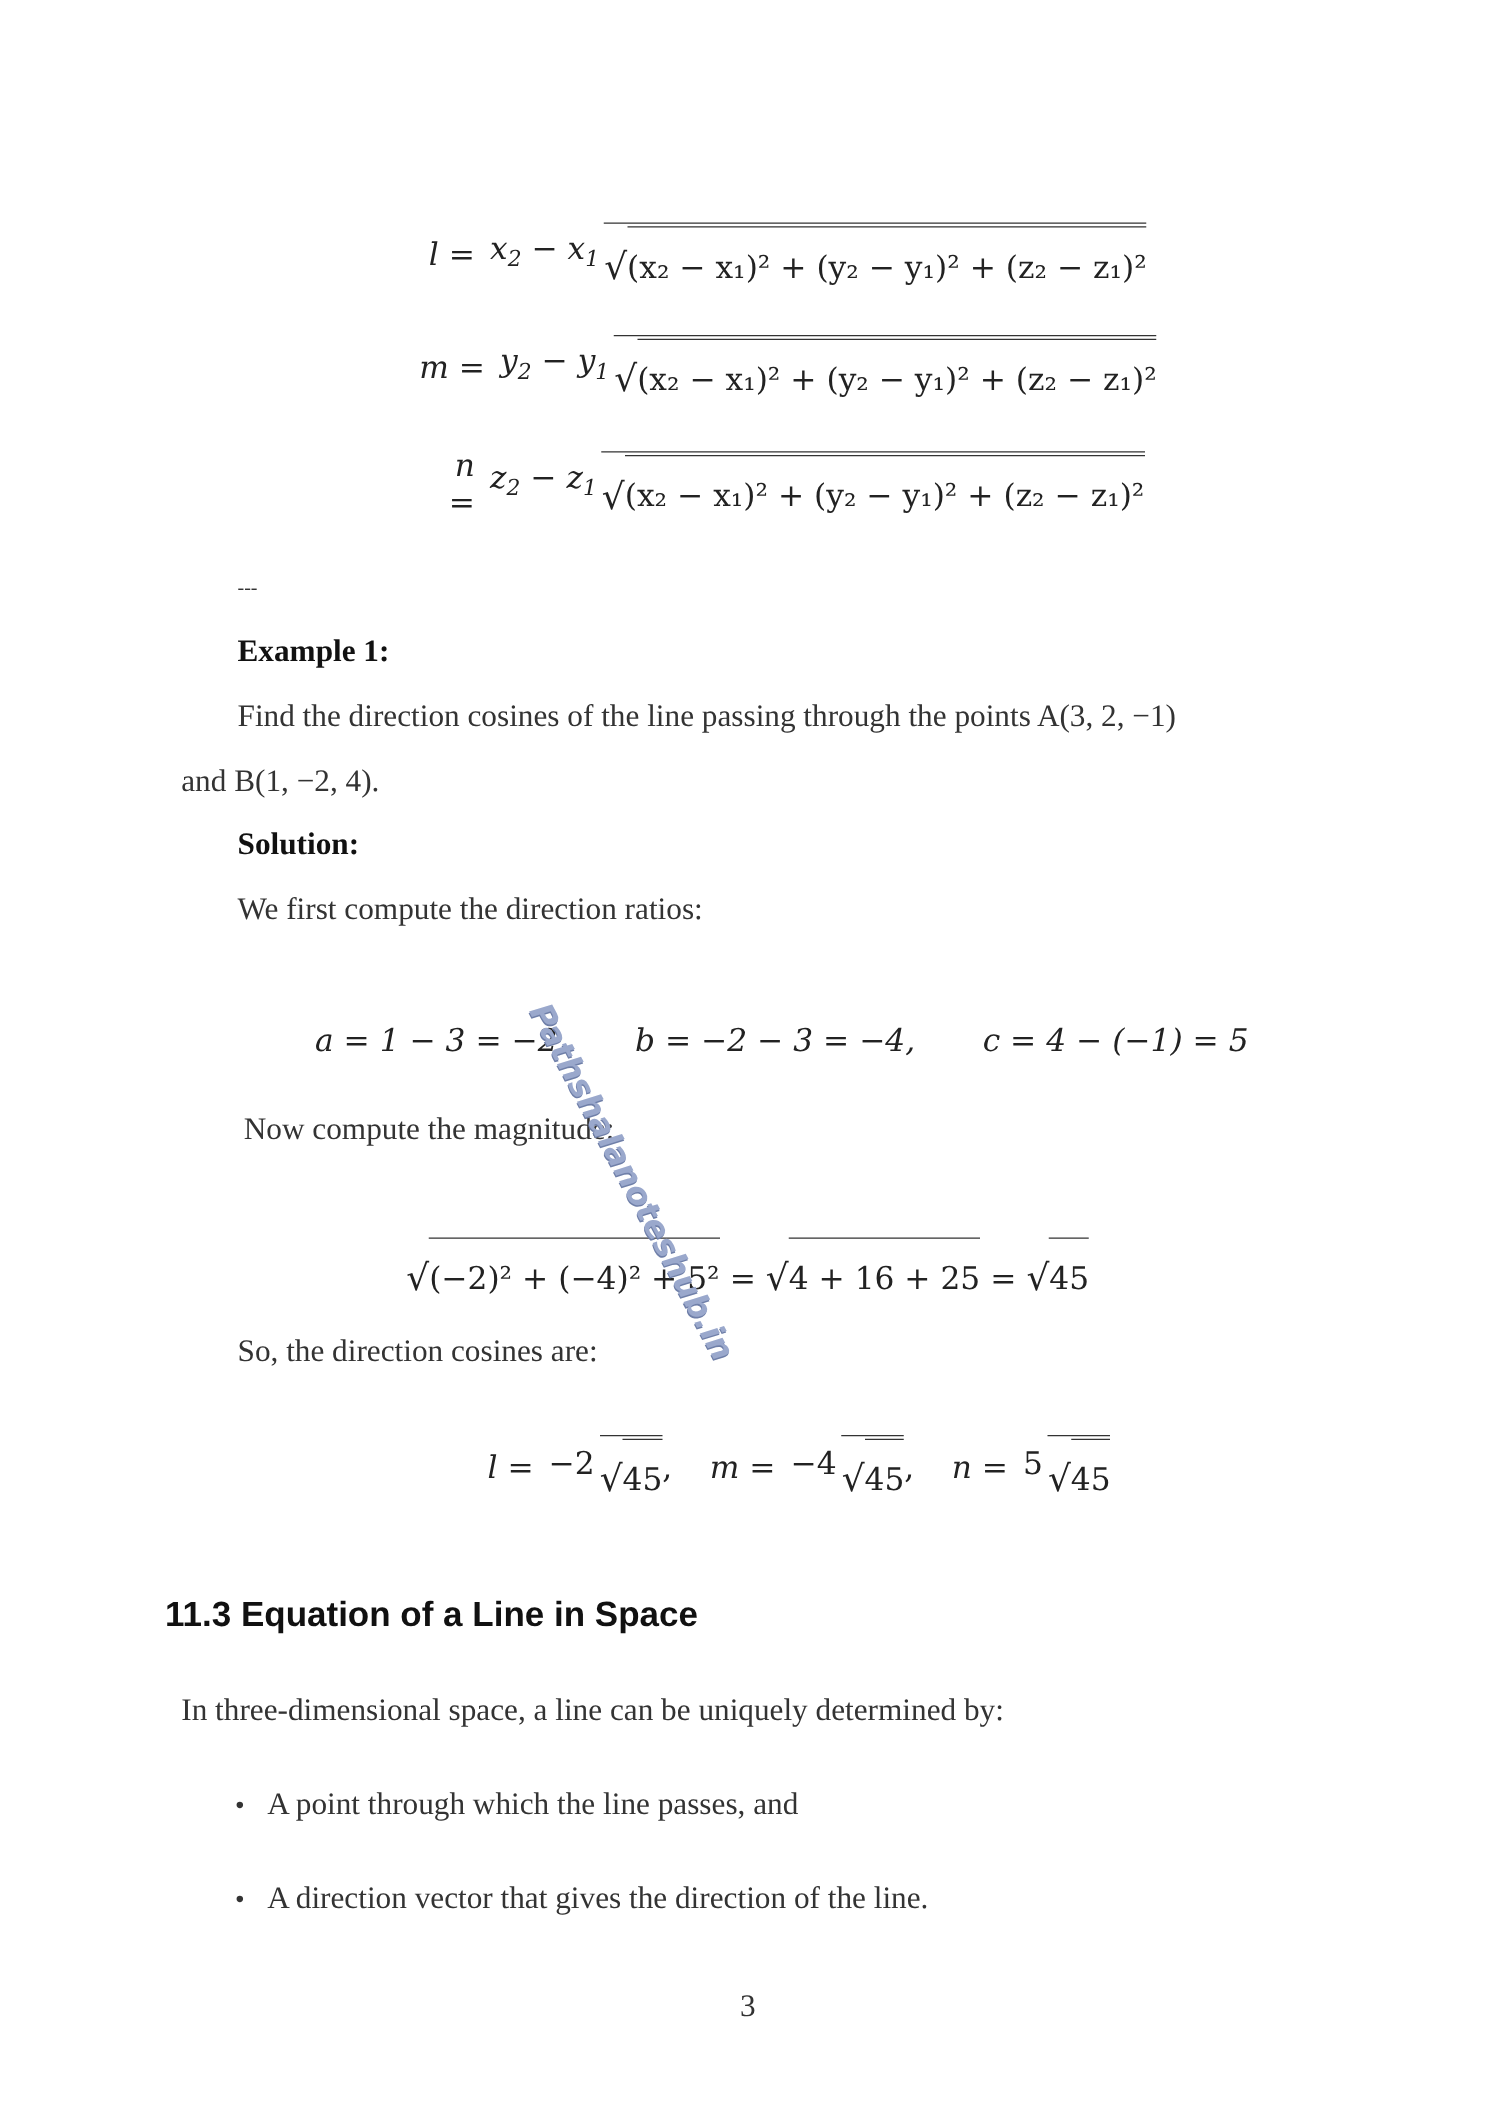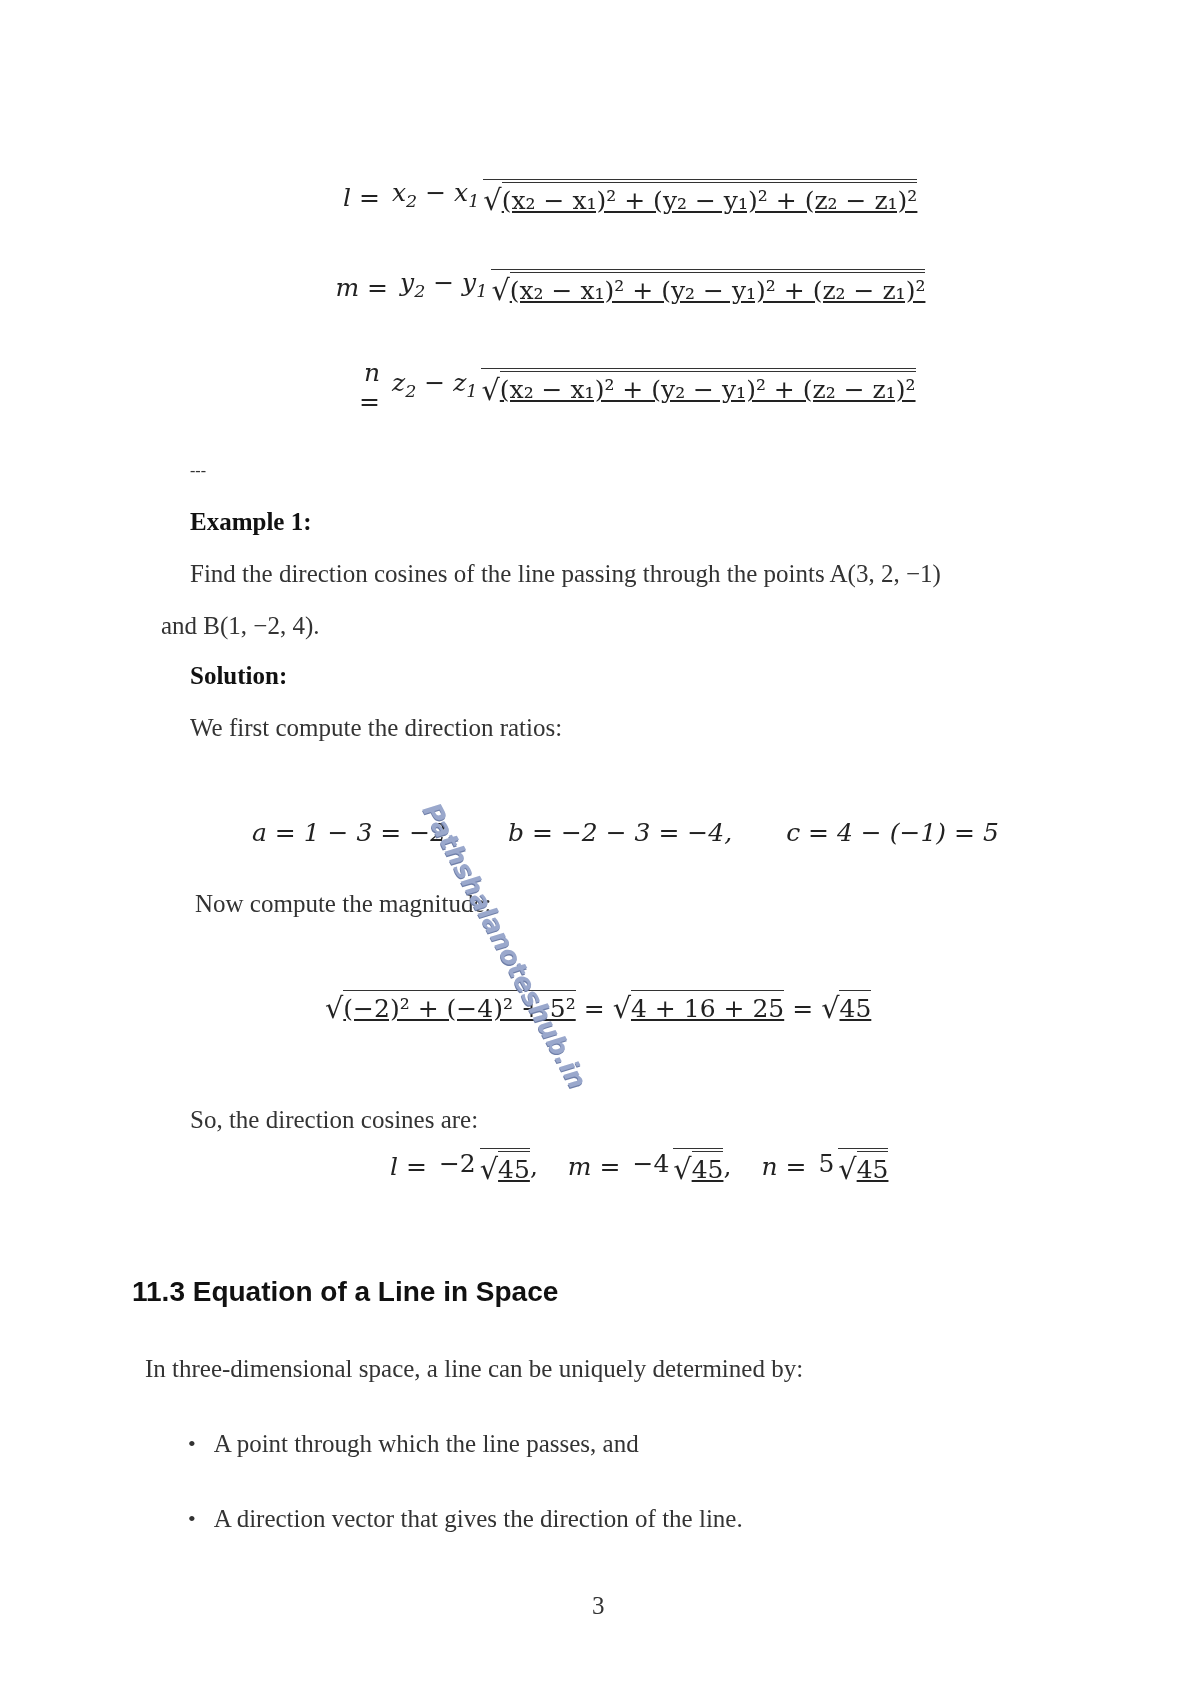--- a/index.html
+++ b/index.html
@@ -8,21 +8,21 @@
   .abs { position: absolute; }
   .math { font-family: "DejaVu Serif", "Liberation Serif", serif; font-size: 25px; color: #222; }
   .i { font-style: italic; }
   .txt { font-size: 25px; color: #333; font-family: "Liberation Serif", "DejaVu Serif", serif; }
   .bold { font-weight: bold; color: #111; }
   .frac { display: inline-flex; flex-direction: row; align-items: center; vertical-align: middle; }
   .frac .num { padding: 0 4px 6px 4px; text-align: center; }
   .frac .den { border-top: 1.4px solid #333; padding-top: 2px; text-align: center; }
   .sqrt { display: inline-flex; align-items: flex-end; }
   .sqrt .rad { font-size: 1.15em; line-height: 1; }
-  .sqrt .under { border-top: 1.4px solid #333; padding-top: 3px; text-decoration: underline; }
+  .sqrt .under { border-top: 1.4px solid #333; padding-top: 17px; }
   sup, sub { font-size: 0.7em; }
   .row { display: flex; align-items: center; }
   .eqlhs { display: inline-block; text-align: right; margin-right: 8px; }
   .bullet { font-size: 22px; margin-right: 18px; }
   .watermark { position: absolute; left: 430px; top: 790px; transform: rotate(62deg);
                transform-origin: left center; font-family: "DejaVu Sans", sans-serif;
                font-weight: bold; font-style: italic; font-size: 26px; color: #9aa8cc;
                text-shadow: 1px 1px 0 #6f7fa8; white-space: nowrap; letter-spacing: 0px; }
 </style>
 </head>
@@ -64,21 +64,21 @@
             <span class="under">(x₂ − x₁)² + (y₂ − y₁)² + (z₂ − z₁)²</span>
           </span></span>
     </span>
   </div>
 </div>
 
 <div class="abs txt" style="left:190px; top:462px; font-size:16px;">---</div>
 
 <div class="abs txt bold" style="left:190px; top:508px;">Example 1:</div>
 <div class="abs txt" style="left:190px; top:560px; white-space:nowrap;">Find the direction cosines of the line passing through the points A(3, 2, −1)</div>
-<div class="abs txt" style="left:145px; top:612px;margin-left:16px;">and B(1, −2, 4).</div>
+<div class="abs txt" style="left:145px; top:612px;">and B(1, −2, 4).</div>
 <div class="abs txt bold" style="left:190px; top:662px;">Solution:</div>
 <div class="abs txt" style="left:190px; top:714px;text-align:center;">We first compute the direction ratios:</div>
 
 <div class="abs math i" style="left:252px; top:818px; display:flex; gap:54px; white-space:nowrap;">
   <span>a = 1 − 3 = −2,</span>
   <span>b = −2 − 3 = −4,</span>
   <span>c = 4 − (−1) = 5</span>
 </div>
 
 <div class="abs txt" style="left:195px; top:890px;">Now compute the magnitude:</div>
@@ -93,21 +93,21 @@
       <span class="rad">√</span>
       <span class="under">4 + 16 + 25</span>
     </span>
   <span style="margin:0 8px;">=</span>
   <span class="sqrt">
       <span class="rad">√</span>
       <span class="under">45</span>
     </span>
 </div>
 
-<div class="abs txt" style="left:190px; top:1068px;margin-top:38px;">So, the direction cosines are:</div>
+<div class="abs txt" style="left:190px; top:1068px;">So, the direction cosines are:</div>
 
 <div class="abs math" style="left:390px; top:1148px; display:flex; align-items:center; gap:30px;">
   <div class="row">
     <span class="i" style="margin-right:8px;">l =</span>
     <span class="frac">
         <span class="num">−2</span>
       <span class="den"><span class="sqrt">
             <span class="rad">√</span>
             <span class="under">45</span>
           </span></span>

